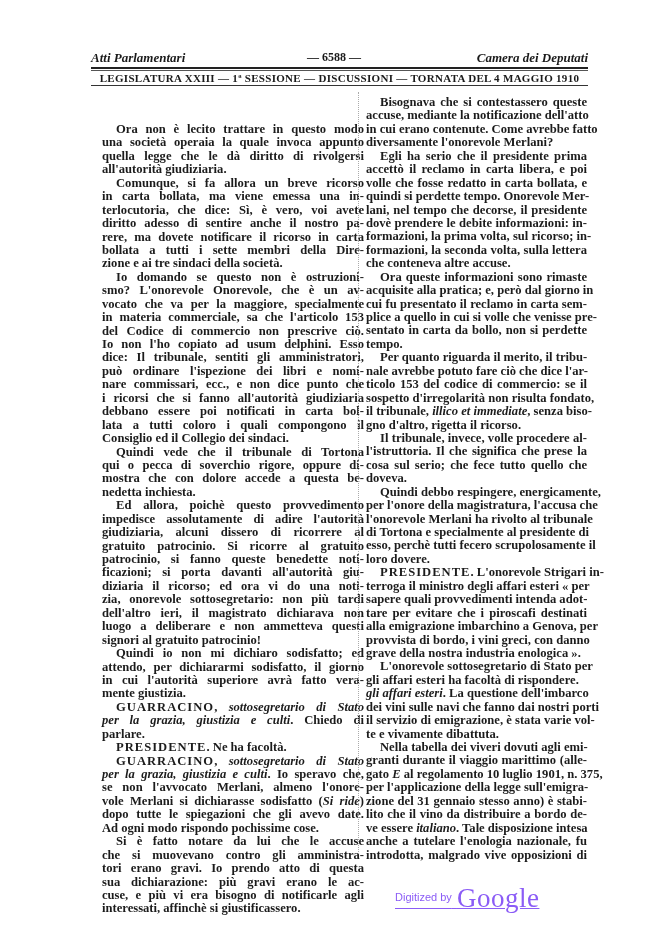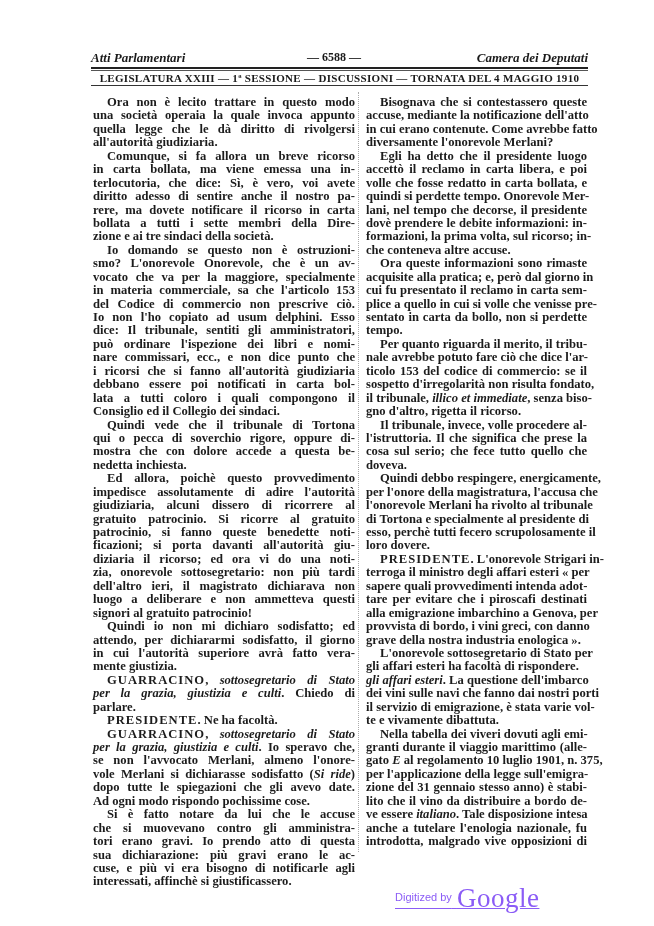--- a/index.html
+++ b/index.html
@@ -11,21 +11,21 @@
   .hdr-top .l { position:absolute; left:0; top:0; }
   .hdr-top .c { position:absolute; left:0; right:11px; top:0; text-align:center; font-style:normal; font-size:12px; }
   .hdr-top .r { position:absolute; right:0; top:0; }
   .rule-thick { position:absolute; left:91px; top:67px; width:497px; height:2px; background:#222; }
   .rule-thin2 { position:absolute; left:91px; top:70px; width:497px; height:1px; background:#555; }
   .hdr-sub { position:absolute; left:91px; top:72px; width:497px; text-align:center;
              font-family:"Liberation Serif", serif; font-weight:bold; font-size:11px; letter-spacing:0.3px; }
   .rule-bottom { position:absolute; left:91px; top:85px; width:497px; height:1px; background:#333; }
   .col { position:absolute; top:96px; font-family:"Liberation Serif", serif; font-size:12.6px;
          line-height:13.45px; font-weight:bold; color:#1c1c1c; }
-  .col.left { left:93px; width:262px; }
+  .col.left { left:102px; width:262px;margin-top:27px; }
   .col.right { left:366px; width:221px; }
   .ln { white-space:nowrap; text-align:justify; text-align-last:justify; display:block; height:13.45px; overflow:visible; }
   .ln.last { text-align-last:left; }
   .ln.ind { padding-left:14px; }
   .sp { letter-spacing:1px; }
   i, .it { font-style:italic; }
   .divider { position:absolute; left:358px; top:92px; width:0; height:760px;
              border-left:1px dotted #aaa; }
   .gbrand { position:absolute; left:395px; top:883px; color:#8b5cf6;text-decoration:underline; }
   .gbrand .by { font-family:"Liberation Sans", sans-serif; font-size:11px; vertical-align:6px; }
@@ -106,27 +106,28 @@
       <span class="ln ">sua dichiarazione: più gravi erano le ac-</span>
       <span class="ln ">cuse, e più vi era bisogno di notificarle agli</span>
       <span class="ln last">interessati, affinchè si giustificassero.</span>
     </div>
   <div class="divider"></div>
   <div class="col right" id="col-right">
       <span class="ln ind">Bisognava che si contestassero queste</span>
       <span class="ln ">accuse, mediante la notificazione dell'atto</span>
       <span class="ln ">in cui erano contenute. Come avrebbe fatto</span>
       <span class="ln last">diversamente l'onorevole Merlani?</span>
-      <span class="ln ind">Egli ha detto che il presidente luogo</span>
+      <span class="ln ind">Egli ha serio che il presidente prima</span>
       <span class="ln ">accettò il reclamo in carta libera, e poi</span>
       <span class="ln ">volle che fosse redatto in carta bollata, e</span>
       <span class="ln ">quindi si perdette tempo. Onorevole Mer-</span>
       <span class="ln ">lani, nel tempo che decorse, il presidente</span>
       <span class="ln ">dovè prendere le debite informazioni: in-</span>
       <span class="ln ">formazioni, la prima volta, sul ricorso; in-</span>
+      <span class="ln ">formazioni, la seconda volta, sulla lettera</span>
       <span class="ln last">che conteneva altre accuse.</span>
       <span class="ln ind">Ora queste informazioni sono rimaste</span>
       <span class="ln ">acquisite alla pratica; e, però dal giorno in</span>
       <span class="ln ">cui fu presentato il reclamo in carta sem-</span>
       <span class="ln ">plice a quello in cui si volle che venisse pre-</span>
       <span class="ln ">sentato in carta da bollo, non si perdette</span>
       <span class="ln last">tempo.</span>
       <span class="ln ind">Per quanto riguarda il merito, il tribu-</span>
       <span class="ln ">nale avrebbe potuto fare ciò che dice l'ar-</span>
       <span class="ln ">ticolo 153 del codice di commercio: se il</span>

